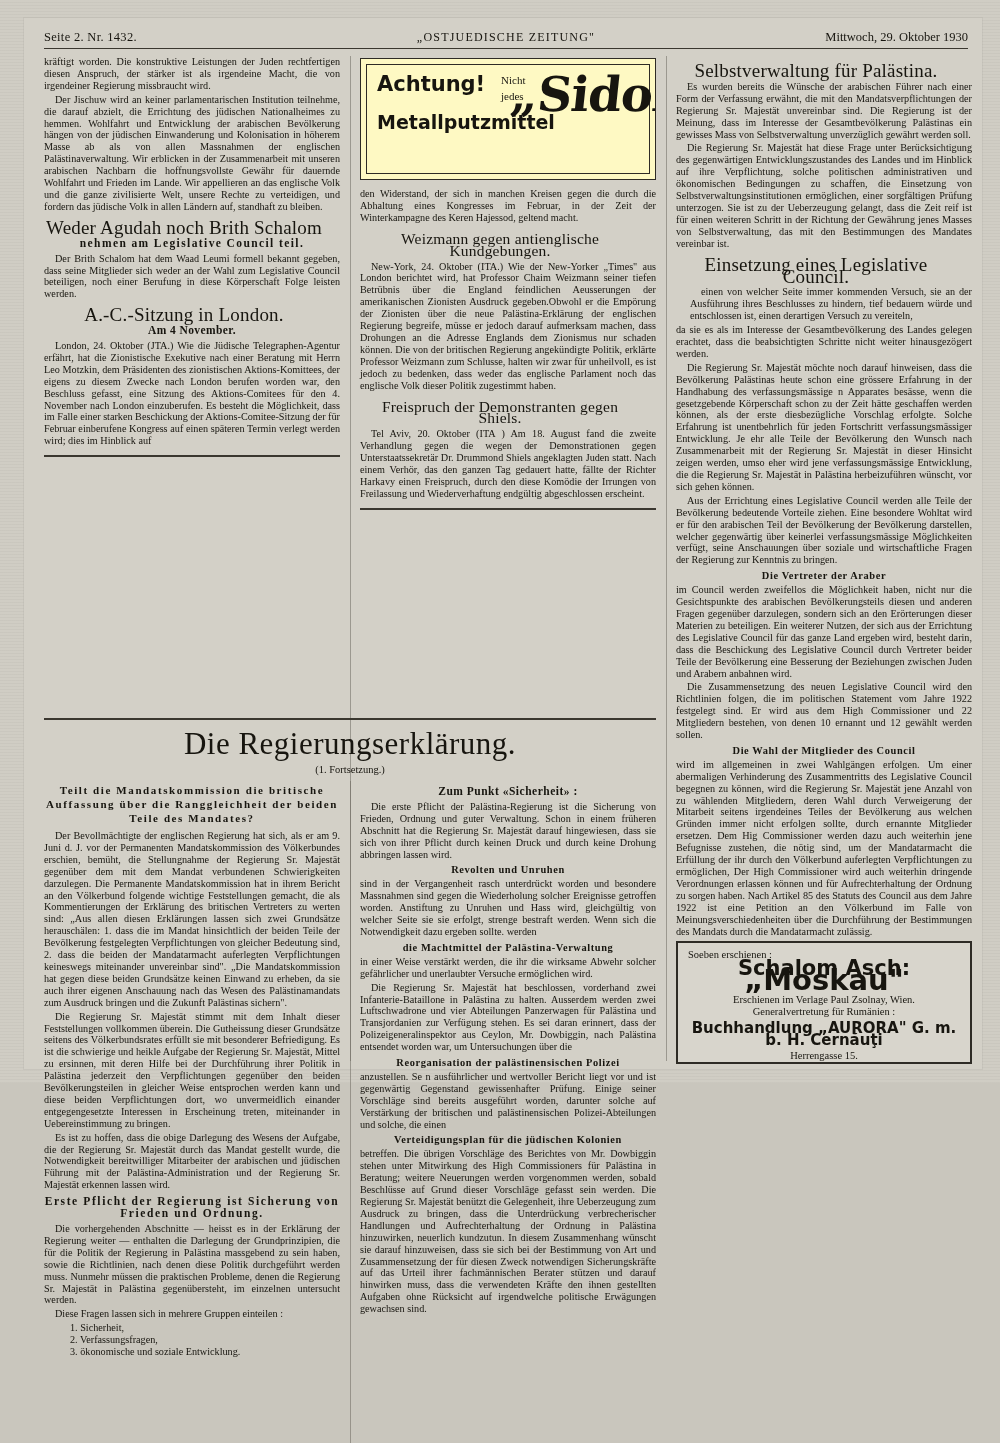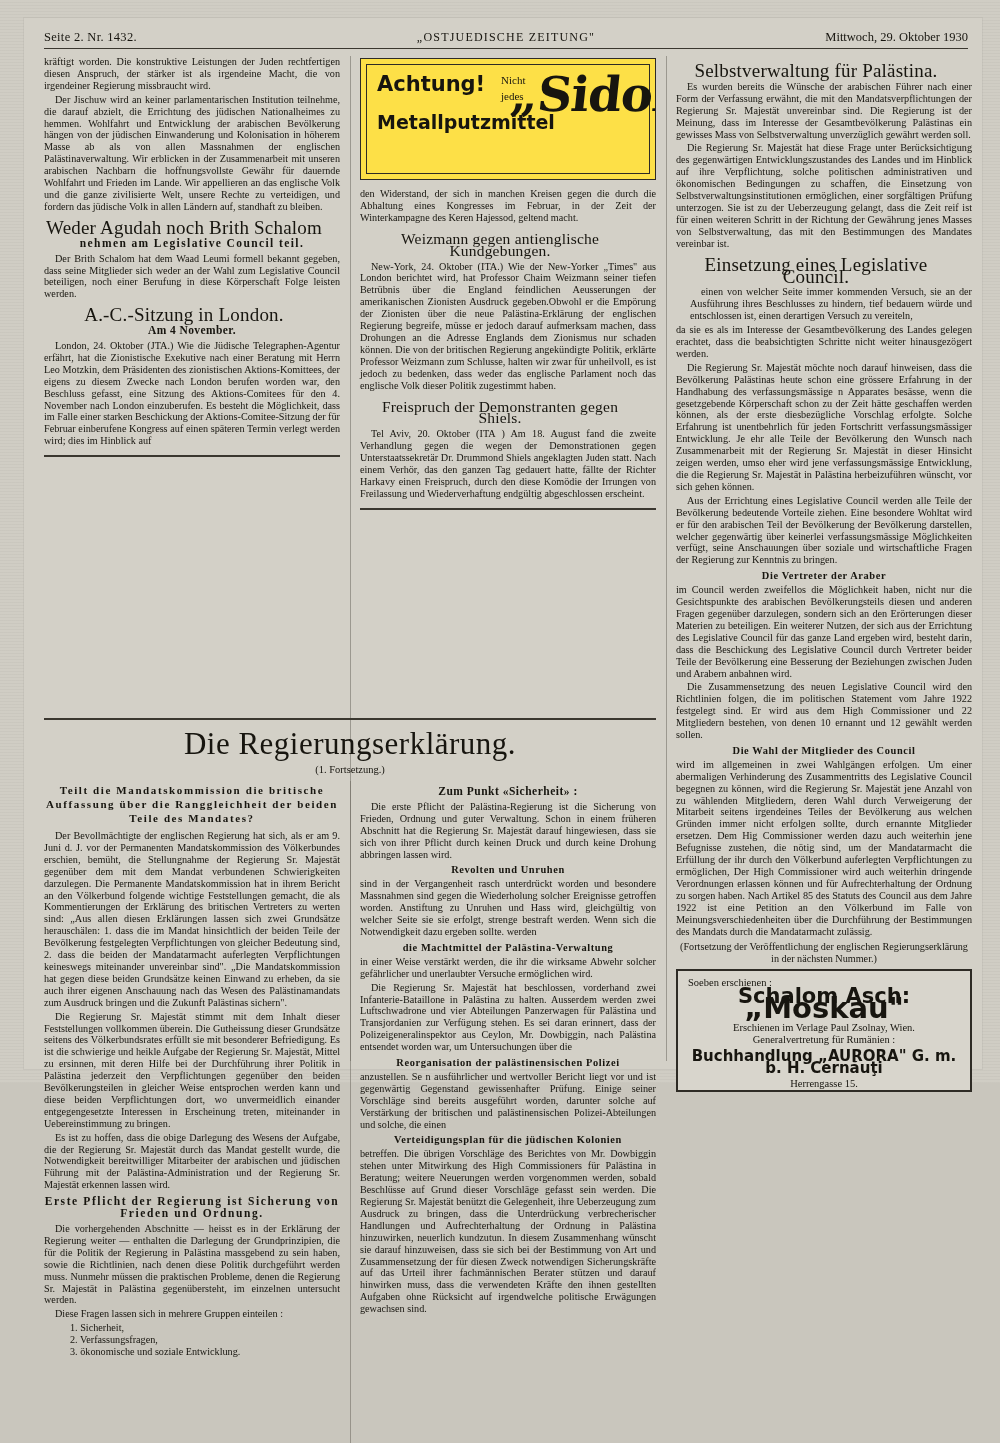--- a/index.html
+++ b/index.html
@@ -73,21 +73,21 @@
     font-size:10.4px;font-weight:bold;margin:4px 0 2px 0;text-align:center;letter-spacing:.6px;
   }
   .center{text-align:center;}
   .sp{letter-spacing:1.5px;}
 
   
   .adbox{
     position:relative;
     border:1.6px solid #2e2b25;
     height:120px;margin:2px 0 8px 0;
-    background:#fde047;
+    background:#fef9c3;
     overflow:hidden;
   }
   .adbox .inner{position:absolute;left:5px;top:5px;right:5px;bottom:5px;border:1px solid #2e2b25;}
   .ad-achtung{
     position:absolute;left:16px;top:20px;font-size:21px;font-weight:bold;font-family:"DejaVu Sans", sans-serif;
   }
   .ad-metall{
     position:absolute;left:16px;top:58px;font-size:19px;font-weight:bold;font-family:"DejaVu Sans", sans-serif;
   }
   .ad-nicht{position:absolute;left:140px;top:16px;font-size:11px;}
@@ -189,21 +189,20 @@
         <p class="noind">da sie es als im Interesse der Gesamtbevölkerung des Landes gelegen erachtet, dass die beabsichtigten Schritte nicht weiter hinausgezögert werden.</p>
         <p>Die Regierung Sr. Majestät möchte noch darauf hinweisen, dass die Bevölkerung Palästinas heute schon eine grössere Erfahrung in der Handhabung des verfassungsmässige n Apparates besässe, wenn die gesetzgebende Körperschaft schon zu der Zeit hätte geschaffen werden können, als der erste diesbezügliche Vorschlag erfolgte. Solche Erfahrung ist unentbehrlich für jeden Fortschritt verfassungsmässiger Entwicklung. Je ehr alle Teile der Bevölkerung den Wunsch nach Zusammenarbeit mit der Regierung Sr. Majestät in dieser Hinsicht zeigen werden, umso eher wird jene verfassungsmässige Entwicklung, die die Regierung Sr. Majestät in Palästina herbeizuführen wünscht, vor sich gehen können.</p>
         <p>Aus der Errichtung eines Legislative Council werden alle Teile der Bevölkerung bedeutende Vorteile ziehen. Eine besondere Wohltat wird er für den arabischen Teil der Bevölkerung der Bevölkerung darstellen, welcher gegenwärtig über keinerlei verfassungsmässige Möglichkeiten verfügt, seine Anschauungen über soziale und wirtschaftliche Fragen der Regierung zur Kenntnis zu bringen.</p>
 
         <h4 class="run">Die Vertreter der Araber</h4>
         <p class="noind">im Council werden zweifellos die Möglichkeit haben, nicht nur die Gesichtspunkte des arabischen Bevölkerungsteils diesen und anderen Fragen gegenüber darzulegen, sondern sich an den Erörterungen dieser Materien zu beteiligen. Ein weiterer Nutzen, der sich aus der Errichtung des Legislative Council für das ganze Land ergeben wird, besteht darin, dass die Beschickung des Legislative Council durch Vertreter beider Teile der Bevölkerung eine Besserung der Beziehungen zwischen Juden und Arabern anbahnen wird.</p>
         <p>Die Zusammensetzung des neuen Legislative Council wird den Richtlinien folgen, die im politischen Statement vom Jahre 1922 festgelegt sind. Er wird aus dem High Commissioner und 22 Mitgliedern bestehen, von denen 10 ernannt und 12 gewählt werden sollen.</p>
 
         <h4 class="run">Die Wahl der Mitglieder des Council</h4>
         <p class="noind">wird im allgemeinen in zwei Wahlgängen erfolgen. Um einer abermaligen Verhinderung des Zusammentritts des Legislative Council begegnen zu können, wird die Regierung Sr. Majestät jene Anzahl von zu wählenden Mitgliedern, deren Wahl durch Verweigerung der Mitarbeit seitens irgendeines Teiles der Bevölkerung aus welchen Gründen immer nicht erfolgen sollte, durch ernannte Mitglieder ersetzen. Dem Hig Commissioner werden dazu auch weiterhin jene Befugnisse zustehen, die nötig sind, um der Mandatarmacht die Erfüllung der ihr durch den Völkerbund auferlegten Verpflichtungen zu ermöglichen, Der High Commissioner wird auch weiterhin dringende Verordnungen erlassen können und für Aufrechterhaltung der Ordnung zu sorgen haben. Nach Artikel 85 des Statuts des Council aus dem Jahre 1922 ist eine Petition an den Völkerbund im Falle von Meinungsverschiedenheiten über die Durchführung der Bestimmungen des Mandats durch die Mandatarmacht zulässig.</p>
-        <p class="center" style="text-indent:0;margin-top:4px;">(Fortsetzung der Veröffentlichung der englischen Regierungserklärung in der nächsten Nummer.)</p>
 
         <div class="adbox2">
           <div class="ad2-line1">Soeben erschienen :</div>
           <div class="ad2-title">
             <span>Schalom Asch:</span>
             <span class="moskau">„Moskau"</span>
           </div>
           <div class="ad2-sub">Erschienen im Verlage Paul Zsolnay, Wien.</div>
           <div class="ad2-sub2">Generalvertretung für Rumänien :</div>
           <div class="ad2-buch">Buchhandlung „AURORA" G. m. b. H. Cernăuţi</div>

